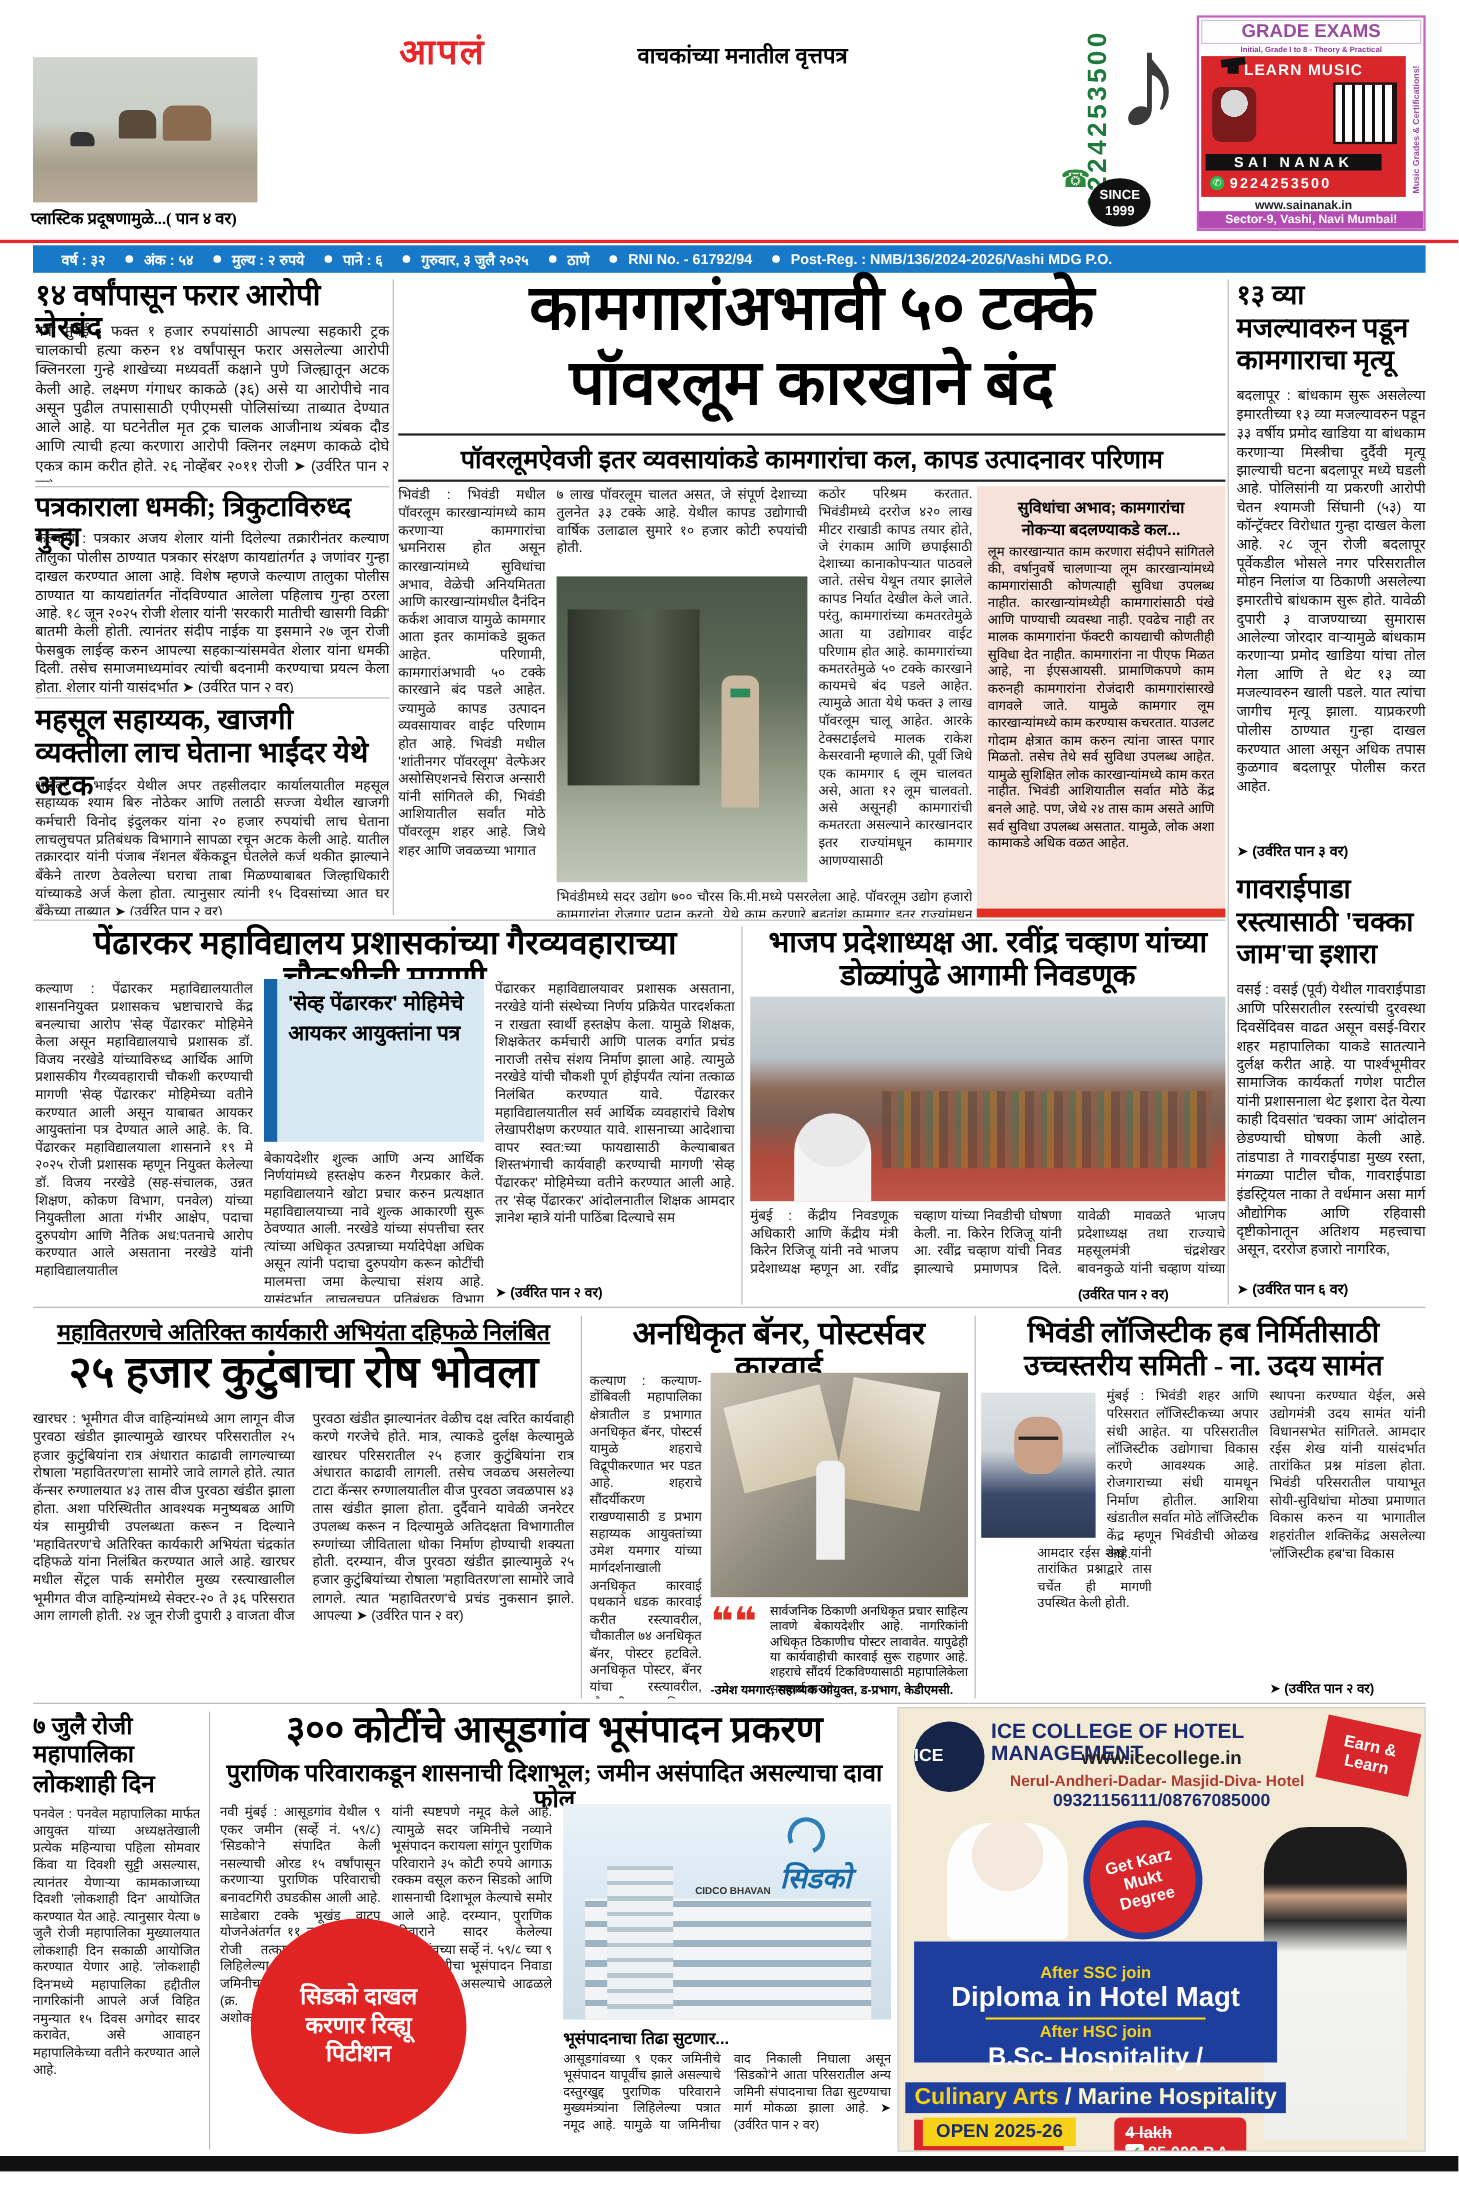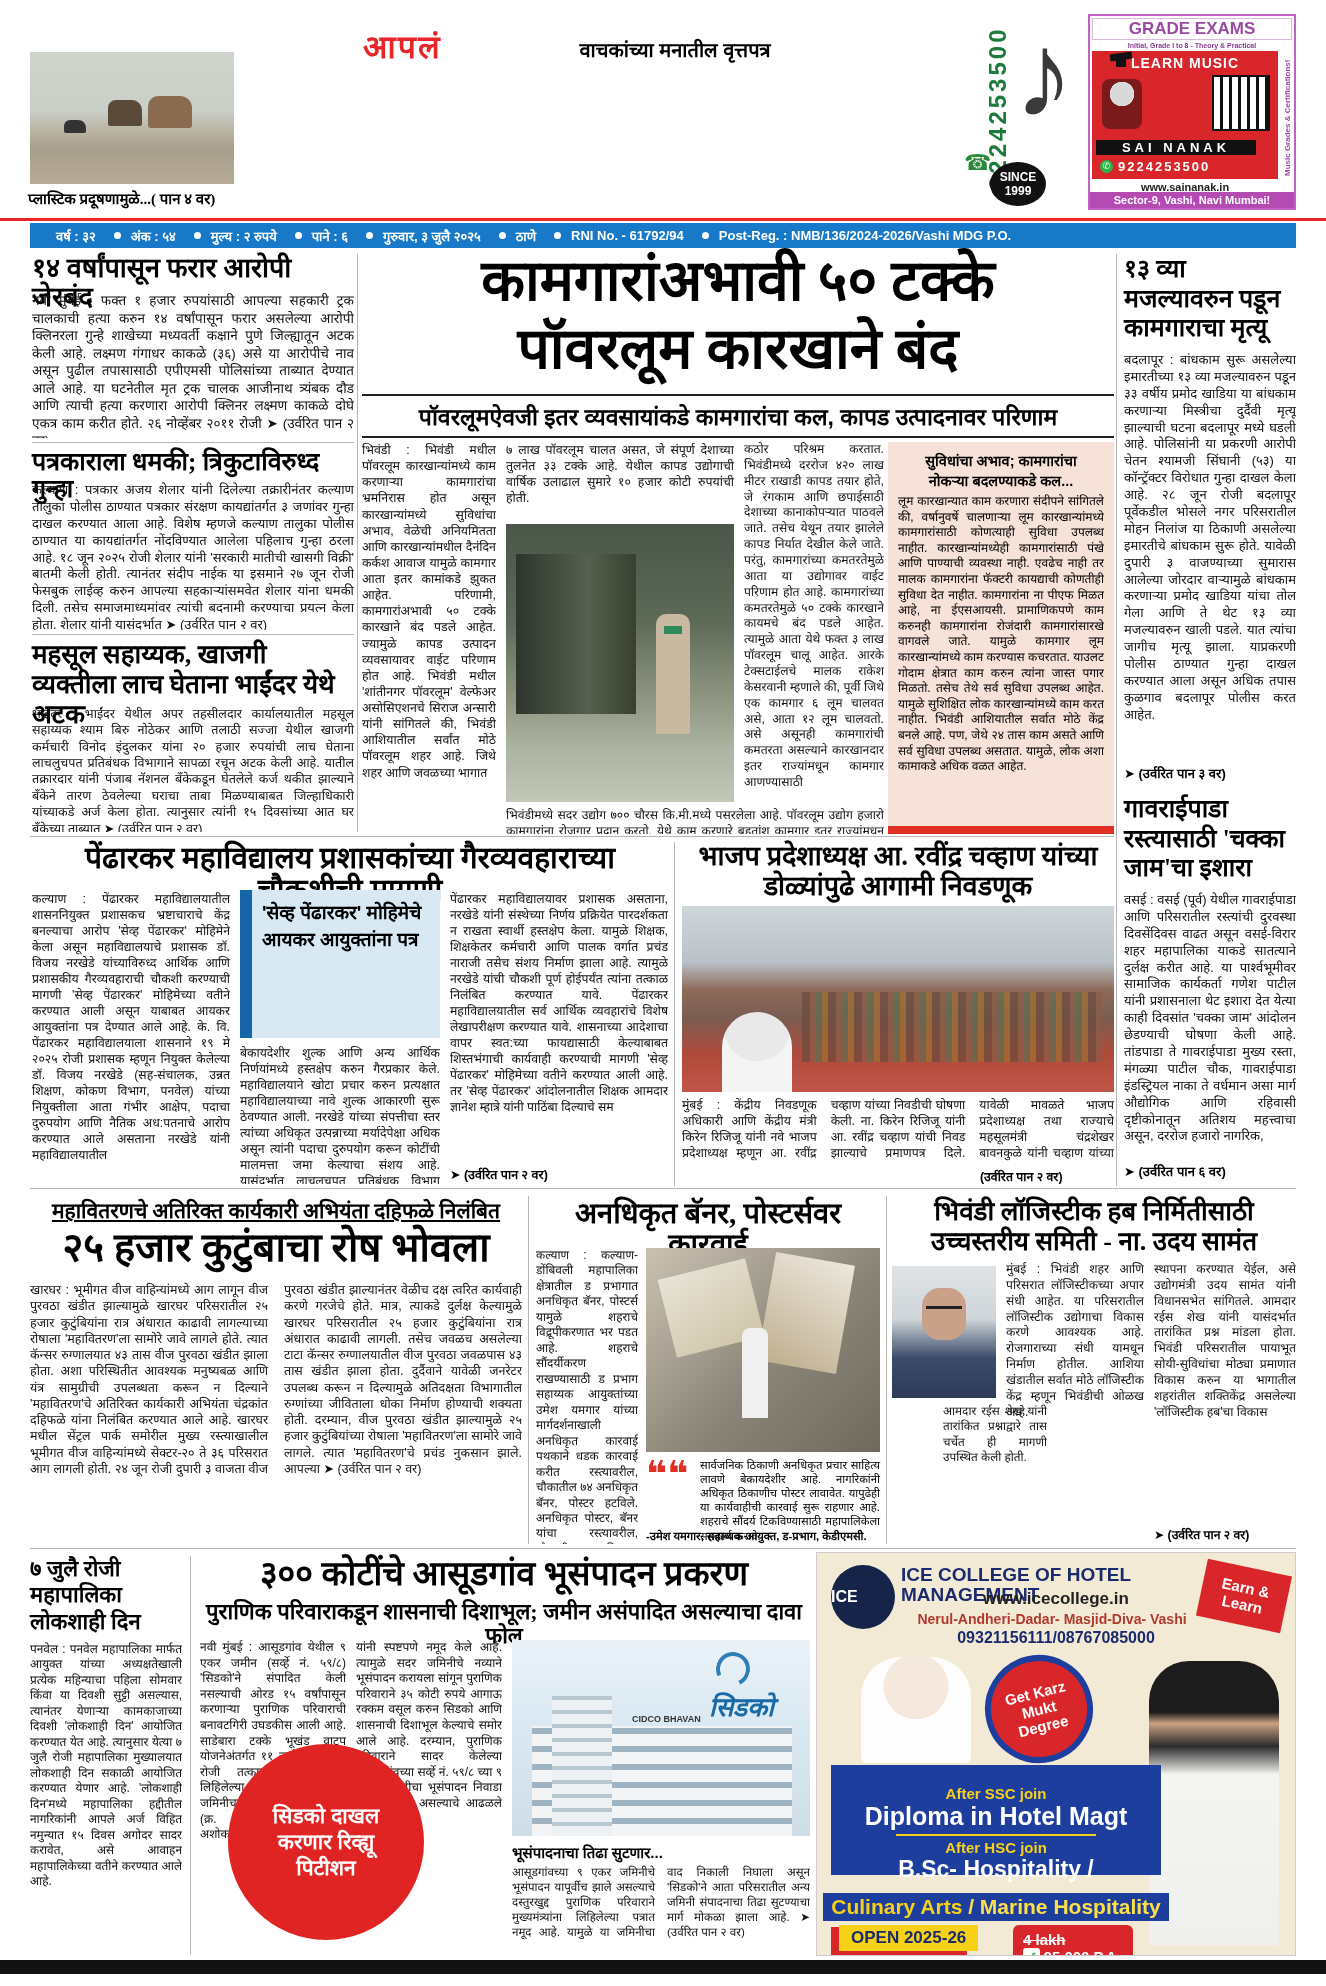--- a/index.html
+++ b/index.html
@@ -231,38 +231,38 @@
   </div>
   <div class="abs bold" style="left:512px; top:1842px; width:298px; font-size:15px;">भूसंपादनाचा तिढा सुटणार...</div>
   <div class="abs body-txt" style="left:512px; top:1864px; width:298px; height:90px; font-size:11.6px; column-count:2; column-gap:12px;">आसूडगांवच्या ९ एकर जमिनीचे भूसंपादन यापूर्वीच झाले असल्याचे दस्तुरखुद्द पुराणिक परिवाराने मुख्यमंत्र्यांना लिहिलेल्या पत्रात नमूद आहे. यामुळे या जमिनीचा वाद निकाली निघाला असून 'सिडको'ने आता परिसरातील अन्य जमिनी संपादनाचा तिढा सुटण्याचा मार्ग मोकळा झाला आहे.  ➤ (उर्वरित पान २ वर)</div>
 
   <div class="abs ice" style="left:816px; top:1552px; width:480px; height:404px;">
     <div class="abs" style="left:14px; top:12px; width:64px; height:64px; background:#152448; border-radius:50%; color:#fff; display:flex; align-items:center; font-weight:900; font-size:16px;">
       <span>ICE</span>
     </div>
     <div class="abs ice-navy" style="left:84px; top:12px; width:310px; font-size:19px; line-height:1.05;">ICE COLLEGE OF HOTEL MANAGEMENT</div>
     <div class="abs bold" style="left:84px; top:36px; width:310px; text-align:center; font-size:17px; color:#222;">www.icecollege.in</div>
-    <div class="abs bold" style="left:70px; top:58px; width:330px; text-align:center; font-size:14px; color:#b03a2e;">Nerul-Andheri-Dadar- Masjid-Diva- Vashi</div>
+    <div class="abs bold" style="left:70px; top:58px; width:330px; text-align:center; font-size:14px; color:#b03a2e;">Nerul-Andheri-Dadar- Masjid-Diva- Hotel</div>
     <div class="abs ice-navy" style="left:84px; top:76px; width:310px; text-align:center; font-size:16px;">09321156111/08767085000</div>
     <div class="abs ribbon" style="right:8px; top:14px; width:86px; height:58px; font-size:15px; display:flex; flex-direction:column; justify-content:center;">
       <span>Earn &amp;</span>
       <span>Learn</span>
     </div>
     <div class="abs bubble" style="left:168px; top:102px; width:108px; height:108px; font-size:15px; padding:10px;">Get Karz Mukt Degree</div>
     <div class="abs" style="left:44px; top:104px; width:110px; height:106px; background:radial-gradient(circle at 50% 28%,#f5e9dd 0 34%,#fdfdfd 35% 100%); border-radius:40px 40px 6px 6px;"></div>
     <div class="abs" style="right:16px; top:108px; width:130px; height:284px; background:linear-gradient(180deg,#1c1c1c 0%,#1c1c1c 18%,#caa183 22%,#2b2b2b 30%,#f4f4f2 40%,#efefed 100%); border-radius:40px 40px 0 0;"></div>
     <div class="abs ice-panel" style="left:14px; top:212px; width:330px; height:110px; padding-top:20px;">
       <div class="ice-yellow" style="font-size:15px;">After SSC join</div>
       <div style="font-size:25px; font-weight:900;">Diploma in Hotel Magt</div>
       <div style="width:200px; height:2px; background:#f7d117; margin:3px auto;"></div>
       <div class="ice-yellow" style="font-size:15px;">After HSC join</div>
       <div style="font-size:23px; font-weight:900;">B.Sc- Hospitality /</div>
     </div>
     <div class="abs" style="left:6px; top:340px; width:346px; text-align:center; font-size:21px; font-weight:900; background:#1e3e9e; padding:2px 0;">
-      <span class="ice-yellow">Culinary Arts</span><span style="color:#fde047;"> / Marine Hospitality</span>
+      <span class="ice-yellow">Culinary Arts</span><span style="color:#fef9c3;"> / Marine Hospitality</span>
     </div>
     <div class="abs adm-red" style="left:14px; top:374px; font-size:17px;">ADMISSIONS</div>
     <div class="abs adm-yel" style="left:22px; top:400px; font-size:17px; position:absolute; top:unset; bottom:4px;">OPEN 2025-26</div>
     <div class="abs tag" style="left:196px; top:372px; width:120px;">
       <div style="text-decoration:line-through; font-size:15px;">4 lakh</div>
       <div style="font-size:15px;">
         <span style="color:#2bb54a; background:#fff; border-radius:3px; padding:0 2px; margin-right:4px;">✔</span><span>85,000 P.A</span>
       </div>
     </div>
   </div>

